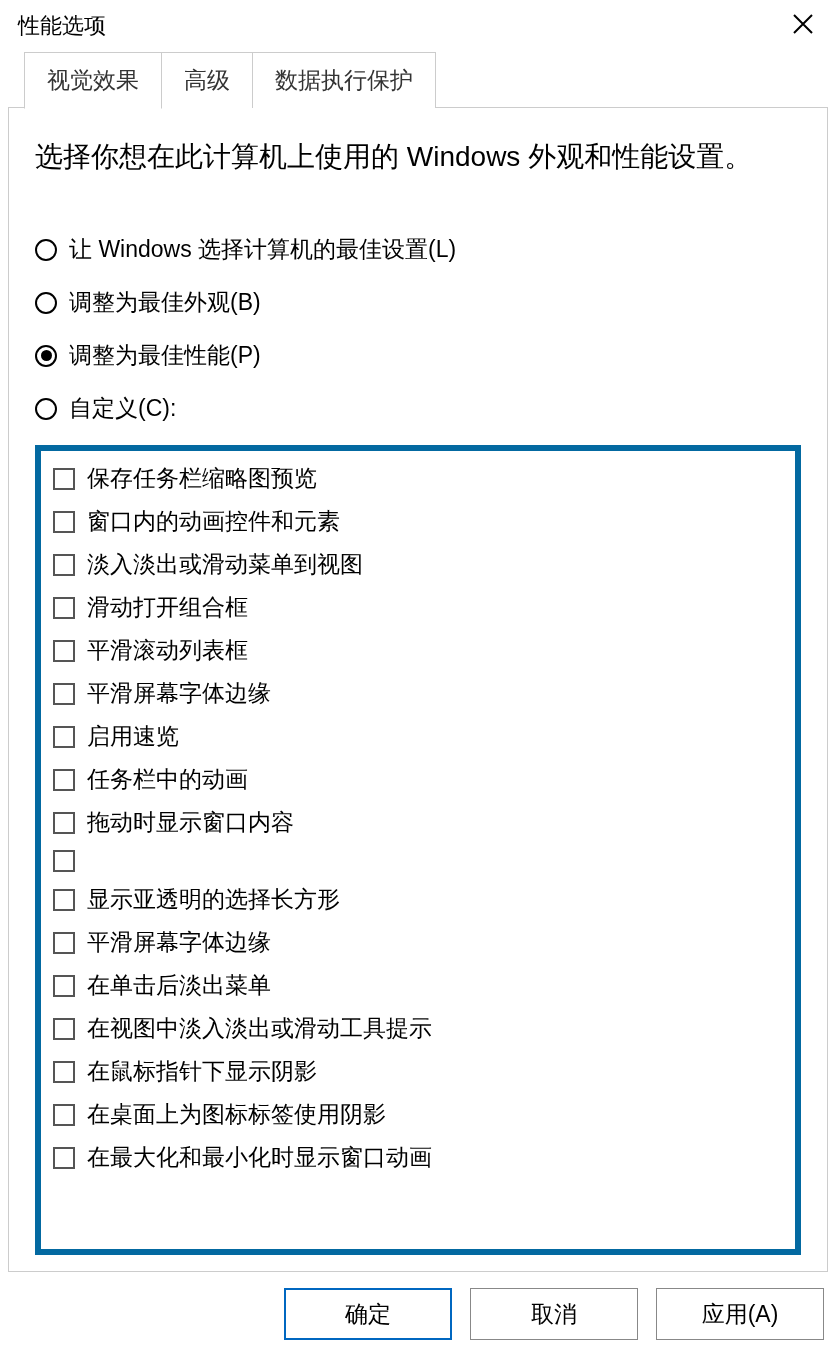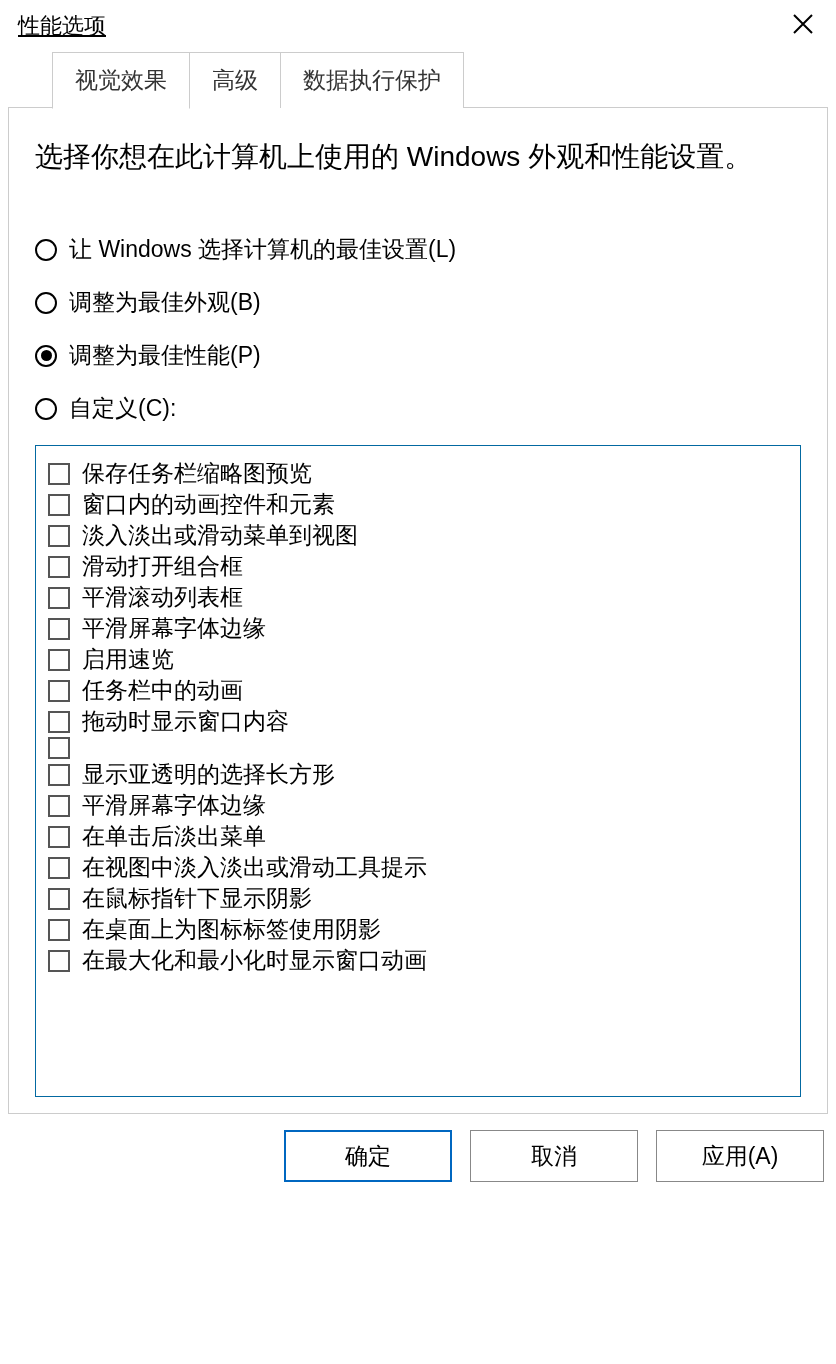--- a/index.html
+++ b/index.html
@@ -17,36 +17,34 @@
     .titlebar {
       display: flex;
       align-items: center;
       justify-content: space-between;
       padding: 8px 12px 8px 18px;
       height: 52px;
     }
     .title-text {
       font-size: 22px;
       color: #000;
-      text-decoration: underline;
     }
     .close-btn {
       font-size: 28px;
       background: none;
       border: none;
       cursor: pointer;
       padding: 4px 10px;
       line-height: 1;
     }
     .tabs {
       display: flex;
-      padding-left: 14px;
+      padding-left: 24px;
       position: relative;
       z-index: 2;
-      margin-left: 38px;
     }
     .tab {
       padding: 12px 22px;
       font-size: 23px;
       background: #fff;
       border: 1px solid #ccc;
       border-bottom: none;
       cursor: pointer;
       position: relative;
       margin-right: -1px;
@@ -99,24 +97,25 @@
       width: 11px;
       height: 11px;
       background: #000;
       border-radius: 50%;
     }
     .radio-label {
       font-size: 23px;
       color: #000;
     }
     .checkbox-list {
-      border: 1px solid #0369a1;
-      padding: 12px 12px 120px 12px;
+      border: 6px solid #0369a1;
+      padding: 12px 12px 76px 12px;
       display: flex;
       flex-direction: column;
+      gap: 12px;
       margin-top: 10px;
     }
     .checkbox-item {
       display: flex;
       align-items: center;
       gap: 12px;
       cursor: pointer;
     }
     .checkbox-box {
       width: 22px;

